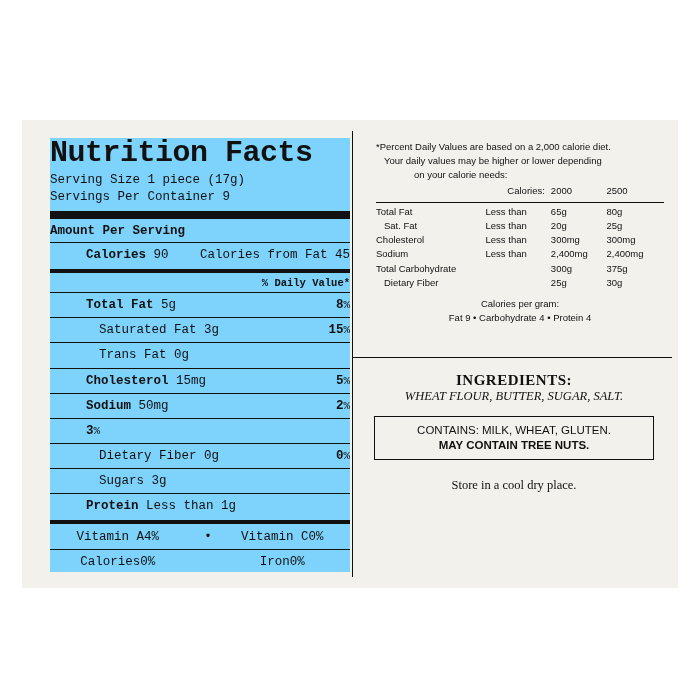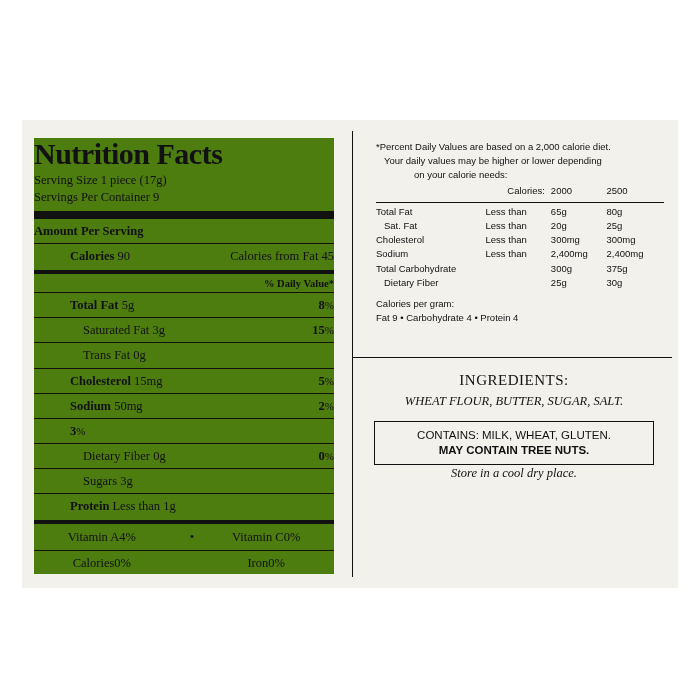--- a/index.html
+++ b/index.html
@@ -21,26 +21,26 @@
     position: absolute;
     left: 22px;
     top: 120px;
     width: 656px;
     height: 468px;
     background: #f3f1ec;
   }
   
   .nf-panel {
     position: absolute;
-    left: 34px;
+    left: 50px;
     top: 138px;
     width: 300px;
-    background: #4d7c0f;
+    background: #7dd3fc;
     color: #111111;
-    font-family: Liberation Serif, serif;
+    font-family: Liberation Mono, monospace;
   }
   .nf-title {
     font-size: 30px;
     font-weight: bold;
     letter-spacing: -0.5px;
     line-height: 1.05;
     margin: 0 0 2px 0;
   }
   .nf-line {
     font-size: 12.5px;
@@ -101,21 +101,21 @@
     font-size: 9.5px;
     margin-top: 3px;
   }
   .dv-table td { padding: 0 0 0 0; line-height: 1.5; vertical-align: bottom; }
   .dv-table td.c1 { width: 108px; }
   .dv-table td.c2 { width: 62px; }
   .dv-table td.c3 { width: 58px; }
   .dv-table td.c4 { width: 60px; }
   .dv-table tr.head td { padding-bottom: 1px; }
   .dv-rule { border-bottom: 1px solid #111; height: 1px; margin: 1px 0 2px 0; }
-  .dv-foot { margin-top: 7px; font-size: 9.5px; }
+  .dv-foot { margin-top: 7px; font-size: 9.5px; text-align: center; }
 
   
   .v-divider {
     position: absolute;
     left: 352px;
     top: 131px;
     width: 1px;
     height: 446px;
     background: #111;
   }
@@ -134,39 +134,38 @@
     left: 364px;
     top: 372px;
     width: 300px;
     text-align: center;
     color: #111;
     font-family: "Liberation Serif", serif;
   }
   .ing-title {
     font-size: 15px;
     letter-spacing: 0.5px;
-    margin-bottom: 5px;
+    font-weight: bold;
   }
   .ing-text {
     font-size: 12.5px;
     font-style: italic;
     margin-bottom: 12px;
   }
   .contains-box {
     border: 1px solid #111;
     padding: 7px 6px 8px 6px;
     margin: 0 10px;
     font-family: "Liberation Sans", sans-serif;
   }
   .contains-line1 { font-size: 11.5px; }
   .contains-line2 { font-size: 11.5px; font-weight: bold; margin-top: 3px; }
   .store-text {
-    margin-top: 1px;
-    font-size: 12.5px;
-    font-style: italic;
+    margin-top: 18px;
+    font-size: 12.5px;
     font-family: "Liberation Serif", serif;
   }
 </style>
 </head>
 <body>
 
 <div id="page">
 
   <div class="label-bg"></div>
 

